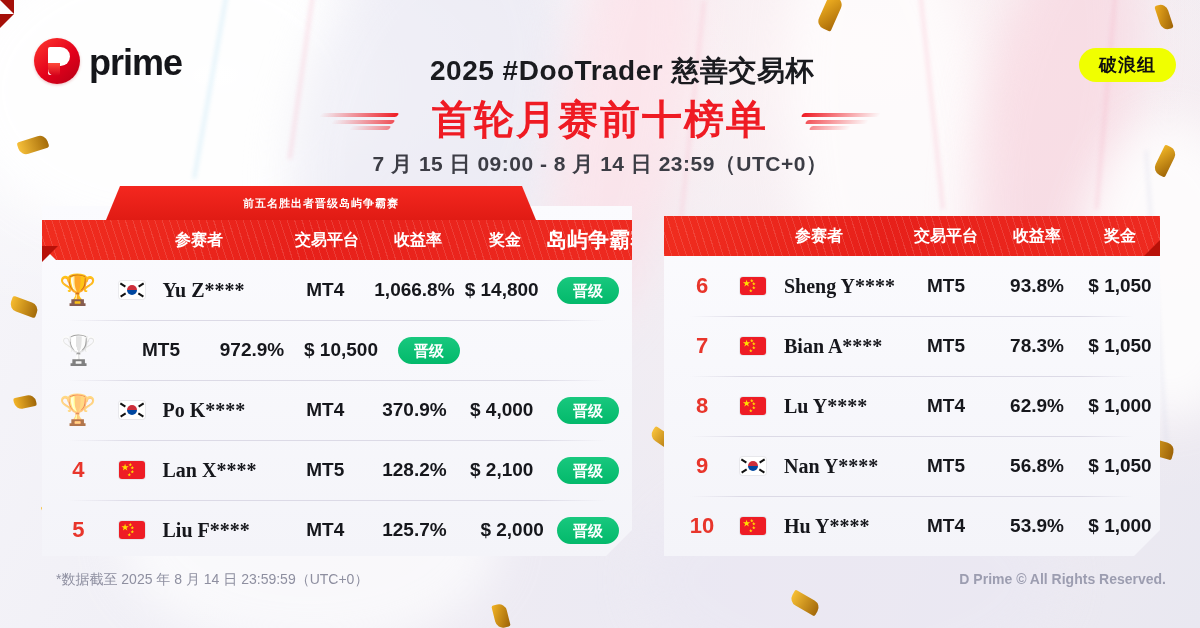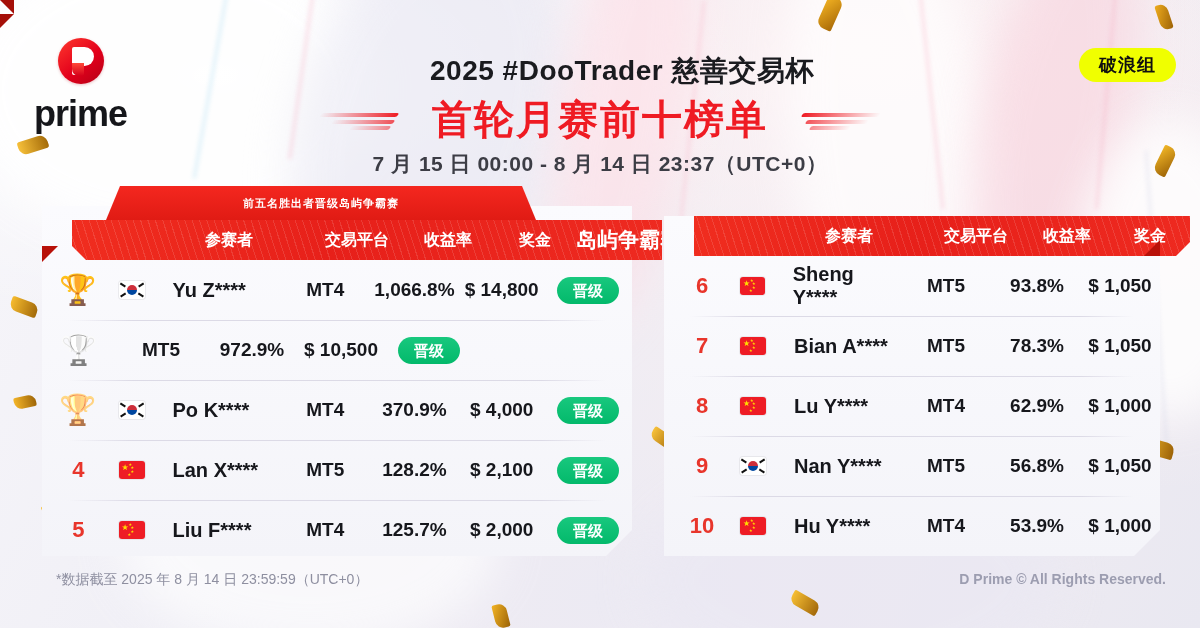--- a/index.html
+++ b/index.html
@@ -27,21 +27,21 @@
   .s5{left:980px;top:-90px;width:150px;height:420px;background:#f8c9d6;opacity:.45;transform:rotate(12deg);}
   .s6{left:1080px;top:120px;width:180px;height:300px;background:#ffffff;opacity:.8;}
   .s7{left:120px;top:430px;width:380px;height:220px;background:#ffffff;opacity:.65;}
   .s8{left:640px;top:470px;width:420px;height:220px;background:#eae8f3;opacity:.7;}
   .thin{position:absolute;filter:blur(2px);opacity:.35;}
 
   
   .conf{position:absolute;border-radius:2px 8px 2px 8px;}
 
   
-  .logo{position:absolute;left:34px;top:38px;display:flex;align-items:center;gap:9px;flex-direction:column;}
+  .logo{position:absolute;left:34px;top:38px;display:flex;align-items:flex-end;gap:9px;}
   .logo-mark{width:46px;height:46px;border-radius:50%;
     background:linear-gradient(140deg,#ff3a2e 0%,#e3001b 55%,#b30016 100%);
     position:relative;box-shadow:0 1px 3px rgba(180,0,20,.25);}
   .logo-mark:before{content:"";position:absolute;left:14px;top:9px;width:11px;height:28px;
     background:#fff;border-radius:2px;}
   .logo-mark:after{content:"";position:absolute;left:19px;top:9px;width:17px;height:19px;
     background:#fff;border-radius:0 10px 10px 0;}
   .logo-dot{position:absolute;left:14px;top:25px;width:12px;height:13px;
     background:linear-gradient(180deg,#ff4a3a,#d4001a);border-radius:0 0 3px 7px;z-index:2;}
   .logo-text{font-size:36px;font-weight:700;color:#15161a;letter-spacing:-1px;}
@@ -75,21 +75,21 @@
 
   
   .ribbon{position:absolute;left:106px;top:186px;width:430px;height:34px;
     background:linear-gradient(180deg,#f4271f 0%,#e01b14 100%);
     clip-path:polygon(14px 0,calc(100% - 14px) 0,100% 100%,0 100%);
     color:#fff;font-size:11px;font-weight:700;letter-spacing:1px;
     display:flex;align-items:center;justify-content:center;}
 
   .thead{position:absolute;height:40px;color:#fff;font-size:16px;font-weight:700;
     background:linear-gradient(100deg,#f02d1f 0%,#e7201a 45%,#ee2a20 100%);
-    overflow:hidden;margin-left:30px;}
+    overflow:hidden;}
   .thead .hatch{position:absolute;inset:0;opacity:.22;
     background:repeating-linear-gradient(72deg,rgba(255,255,255,.55) 0 1px,rgba(255,255,255,0) 1px 7px);}
   .thead-left{left:42px;top:220px;width:590px;
     clip-path:polygon(0 0,164px 0,178px 0,590px 0,590px 100%,14px 100%,0 calc(100% - 14px));}
   .thead-right{left:664px;top:216px;width:496px;
     clip-path:polygon(0 0,496px 0,496px calc(100% - 14px),482px 100%,0 100%);}
   .fold{position:absolute;width:16px;height:16px;background:#b81109;}
   .fold-l{left:42px;top:246px;clip-path:polygon(0 0,100% 0,0 100%);}
   .fold-r{left:1144px;top:240px;clip-path:polygon(100% 0,100% 100%,0 100%);}
   .fold-rb{left:106px;top:206px;width:14px;height:14px;background:#a50f08;
@@ -118,21 +118,21 @@
   .flag-cn .s-a{left:10px;top:2px;} .flag-cn .s-b{left:12px;top:5px;}
   .flag-cn .s-c{left:12px;top:9px;} .flag-cn .s-d{left:9px;top:12px;}
   .flag-kr{background:#fff;}
   .flag-kr .circ{position:absolute;left:8px;top:4px;width:10px;height:10px;border-radius:50%;
     background:linear-gradient(180deg,#cd2e3a 0%,#cd2e3a 50%,#0047a0 50%,#0047a0 100%);}
   .flag-kr b{position:absolute;width:6px;height:1.5px;background:#111;}
   .flag-kr .k1{left:1px;top:3px;transform:rotate(33deg);}
   .flag-kr .k2{left:1px;top:13px;transform:rotate(-33deg);}
   .flag-kr .k3{right:1px;top:3px;transform:rotate(-33deg);}
   .flag-kr .k4{right:1px;top:13px;transform:rotate(33deg);}
-  .name{display:flex;align-items:center;gap:28px;font-size:20px;font-weight:600;color:#16171c;}
+  .name{display:flex;align-items:center;gap:18px;font-size:20px;font-weight:600;color:#16171c;font-family:Liberation Serif, serif;}
   .pill{display:inline-block;background:linear-gradient(180deg,#18c87e 0%,#03b96b 100%);
     color:#fff;font-size:15px;font-weight:700;padding:6px 16px;border-radius:16px;line-height:1;}
 
   .foot-left{position:absolute;left:56px;top:571px;font-size:14px;color:#8e8fa0;}
   .foot-right{position:absolute;right:34px;top:571px;font-size:14px;color:#9c9db0;font-weight:600;}
 </style>
 </head>
 <body>
 
 <div class="stage">
@@ -183,21 +183,21 @@
           <i></i>
           <i></i>
         </span>
       <span class="title-2">首轮月赛前十榜单</span>
       <span class="deco right">
           <i></i>
           <i></i>
           <i></i>
         </span>
     </div>
-    <div class="title-3">7 月 15 日 00:00 - 8 月 14 日 23:37（UTC+0）</div>
+    <div class="title-3">7 月 15 日 09:00 - 8 月 14 日 23:59（UTC+0）</div>
   </div>
 
   <div class="panel panel-left"></div>
   <div class="fold-rb"></div>
   <div class="fold-rb2"></div>
   <div class="ribbon">前五名胜出者晋级岛屿争霸赛</div>
   <div class="thead thead-left">
     <span class="hatch"></span>
     <div class="hrow">
       <span class="hcell" style="width:74px;"></span>
@@ -281,21 +281,21 @@
             <span class="big">★</span>
             <span class="sm s-a">★</span>
             <span class="sm s-b">★</span>
             <span class="sm s-c">★</span>
             <span class="sm s-d">★</span>
           </span>
         <span>Liu F****</span>
       </span>
       <span class="c" style="width:90px;">MT4</span>
       <span class="c" style="width:92px;">125.7%</span>
-      <span class="c" style="width:86px;">$ 2,000</span>
+      <span class="c" style="width:86px;text-align:right;">$ 2,000</span>
       <span class="c" style="width:90px;"><span class="pill">晋级</span></span>
     </div>
   </div>
 
   <div class="panel panel-right"></div>
   <div class="thead thead-right">
     <span class="hatch"></span>
     <div class="hrow">
       <span class="hcell" style="width:76px;"></span>
       <span class="hcell" style="width:158px;">参赛者</span>

